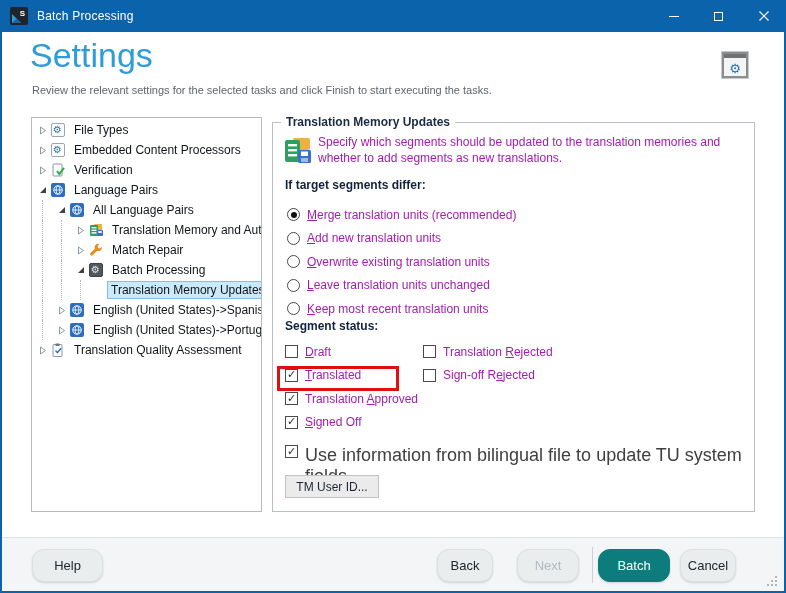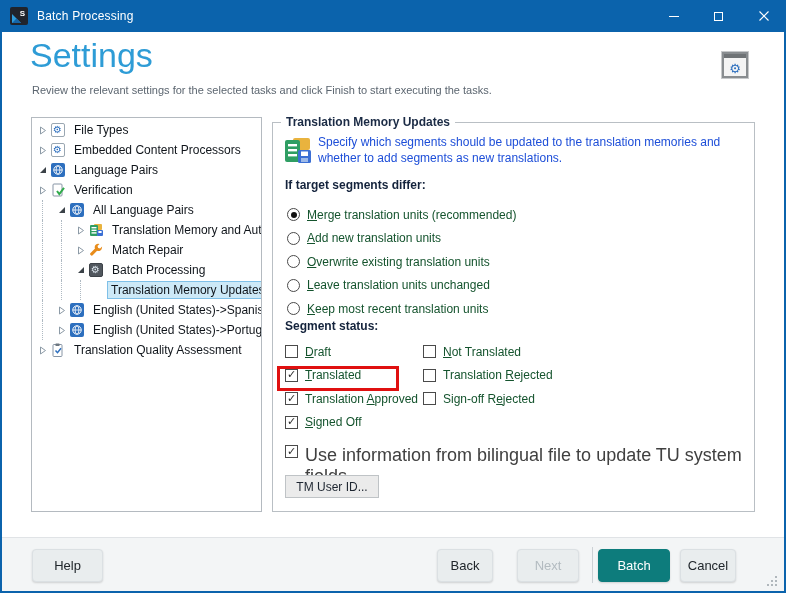--- a/index.html
+++ b/index.html
@@ -41,40 +41,40 @@
   .gglyph{font-family:"DejaVu Sans",sans-serif;font-size:10px;line-height:1}
   .ibox.light .gglyph{color:#2d6fbe}
   .ibox.dark .gglyph{color:#dbe4ec}
   .tlabel{padding:1px 3px;border:1px solid transparent}
   .tlabel.sel{background:var(--sel);border:1px solid #7fc0e8}
   
   .groupbox{position:absolute;left:272px;top:122px;width:483px;height:390px;border:1px solid #b9bfc4}
   .group-label{position:absolute;left:8px;top:-8px;background:#fff;padding:0 5px;font-size:12px;
                font-weight:600;color:#1b2b45}
   .tmu-icon{position:absolute;left:10px;top:13px}
-  .desc{position:absolute;left:45px;top:11px;width:440px;font-size:12px;line-height:16px;color:#1d4ed8}
+  .desc{position:absolute;left:45px;top:11px;width:440px;font-size:12px;line-height:16px;color:#a21caf}
   .sec-label{position:absolute;font-size:12px;font-weight:600;color:#14233c}
   .radio-list{position:absolute;left:14px;top:80px}
-  .opt-row{display:flex;align-items:center;height:23.5px;font-size:12px;color:#14532d}
+  .opt-row{display:flex;align-items:center;height:23.5px;font-size:12px;color:#a21caf}
   .rb{width:13px;height:13px;border:1px solid #4a4a4a;border-radius:50%;background:#fff;
       margin-right:7px;flex:none;display:flex;align-items:center;justify-content:center}
   .rb.on::after{content:"";width:6px;height:6px;border-radius:50%;background:#101010}
   .cb{width:13px;height:13px;border:1px solid #4a4a4a;background:#fff;margin-right:7px;flex:none;
       display:flex;align-items:center;justify-content:center}
   .cb.checked::after{content:"✓";font-family:"DejaVu Sans",sans-serif;font-size:11px;color:#2c2c2c;margin-top:-1px}
   .status-col{position:absolute;top:217px}
   .status-col.left{left:12px}
   .status-col.right{left:150px}
   .red-box{position:absolute;left:4px;top:243px;width:122px;height:25px;border:3px solid var(--red);pointer-events:none}
   .biling-row{position:absolute;left:12px;top:322px;display:flex;font-size:18px;color:#404040}
   .tm-btn{position:absolute;left:12px;top:352px;width:94px;height:23px;background:#ebebeb;
           border:1px solid #bfc3c6;font-size:12px;color:#1d2530;font-family:inherit;cursor:default}
   
   .footer{position:absolute;left:2px;right:2px;bottom:2px;height:54px;background:#f3f5f6;border-top:1px solid #e0e3e6}
-  .btn{position:absolute;top:11px;height:33px;border:1px solid #dbe0e3;border-radius:4px;background:#e9edee;
+  .btn{position:absolute;top:11px;height:33px;border:1px solid #dbe0e3;border-radius:12px;background:#e9edee;
        font-size:13px;color:#20262b;font-family:inherit;box-shadow:0 1px 2px rgba(0,0,0,.15);cursor:default}
   .btn.disabled{color:#b3bbc0}
   .btn.primary{background:var(--finish);border-color:var(--finish);color:#fff}
   .vsep{position:absolute;left:590px;top:9px;width:1px;height:36px;background:#ccd1d5}
   .grip{position:absolute;right:6px;bottom:4px}
   u{text-underline-offset:1px}
 </style>
 </head>
 <body>
 
@@ -139,48 +139,48 @@
         <span class="ti">
           <span class="ibox light">
             <span class="gglyph">⚙</span>
           </span>
         </span>
         <span class="tlabel">Embedded Content Processors</span>
       </div>
       <div class="trow">
         <span class="sp" style="width:4px"></span>
         <span class="exp">
+          <svg width="8" height="9" viewBox="0 0 8 9">
+            <path d="M1.5 1v7l5-3.5z" fill="#fff" stroke="#8c9aa6"></path>
+          </svg>
+        </span>
+        <span class="ti">
+          <svg width="14" height="14" viewBox="0 0 14 14">
+            <rect x="2" y="1" width="9" height="12" rx="1" fill="#fff" stroke="#8795a5"></rect>
+            <path d="M6 8l2.3 3L13 4.8" stroke="#2faa4a" stroke-width="2" fill="none"></path>
+          </svg>
+        </span>
+        <span class="tlabel">Verification</span>
+      </div>
+      <div class="trow">
+        <span class="sp" style="width:4px"></span>
+        <span class="exp">
           <svg width="8" height="8" viewBox="0 0 8 8">
             <path d="M7 1v6H1z" fill="#3b4248"></path>
           </svg>
         </span>
         <span class="ti">
           <svg width="14" height="14" viewBox="0 0 14 14">
             <rect width="14" height="14" rx="2" fill="#2d6fbe"></rect>
             <circle cx="7" cy="7" r="4.2" fill="none" stroke="#fff" stroke-width="1"></circle>
             <ellipse cx="7" cy="7" rx="1.9" ry="4.2" fill="none" stroke="#fff" stroke-width=".8"></ellipse>
             <line x1="2.8" y1="7" x2="11.2" y2="7" stroke="#fff" stroke-width=".8"></line>
           </svg>
         </span>
         <span class="tlabel">Language Pairs</span>
-      </div>
-      <div class="trow">
-        <span class="sp" style="width:4px"></span>
-        <span class="exp">
-          <svg width="8" height="9" viewBox="0 0 8 9">
-            <path d="M1.5 1v7l5-3.5z" fill="#fff" stroke="#8c9aa6"></path>
-          </svg>
-        </span>
-        <span class="ti">
-          <svg width="14" height="14" viewBox="0 0 14 14">
-            <rect x="2" y="1" width="9" height="12" rx="1" fill="#fff" stroke="#8795a5"></rect>
-            <path d="M6 8l2.3 3L13 4.8" stroke="#2faa4a" stroke-width="2" fill="none"></path>
-          </svg>
-        </span>
-        <span class="tlabel">Verification</span>
       </div>
       <div class="trow">
         <span class="guide" style="left:10px"></span>
         <span class="sp" style="width:23px"></span>
         <span class="exp">
           <svg width="8" height="8" viewBox="0 0 8 8">
             <path d="M7 1v6H1z" fill="#3b4248"></path>
           </svg>
         </span>
         <span class="ti">
@@ -363,24 +363,20 @@
         <div class="opt-row">
           <span class="cb checked"></span>
           <span>Translation <u>A</u>pproved</span>
         </div>
         <div class="opt-row">
           <span class="cb checked"></span>
           <span><u>S</u>igned Off</span>
         </div>
       </div>
     <div class="status-col right" id="status-right">
-        <div class="opt-row">
-          <span class="cb"></span>
-          <span><u>N</u>ot Translated</span>
-        </div>
         <div class="opt-row">
           <span class="cb"></span>
           <span>Translation <u>R</u>ejected</span>
         </div>
         <div class="opt-row">
           <span class="cb"></span>
           <span>Sign-off R<u>e</u>jected</span>
         </div>
       </div>
     <div class="red-box"></div>

